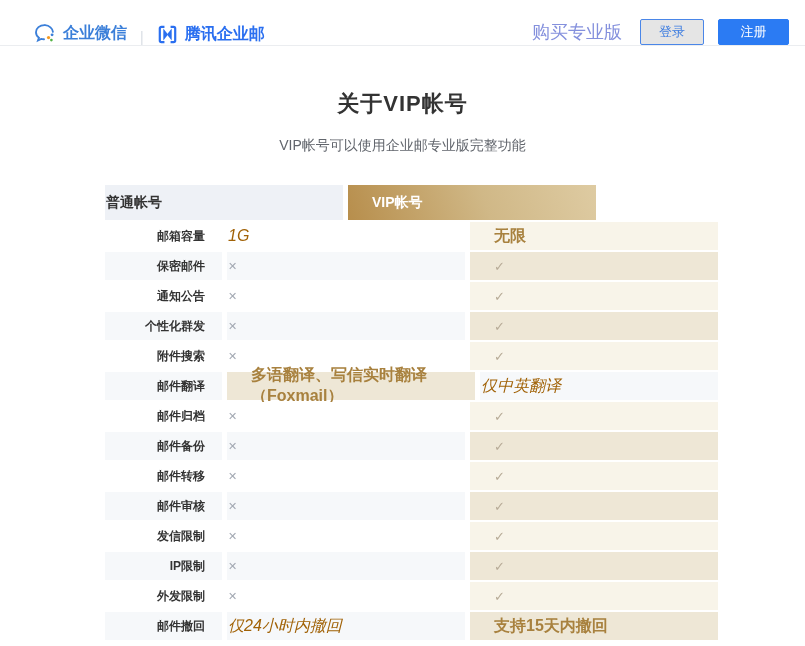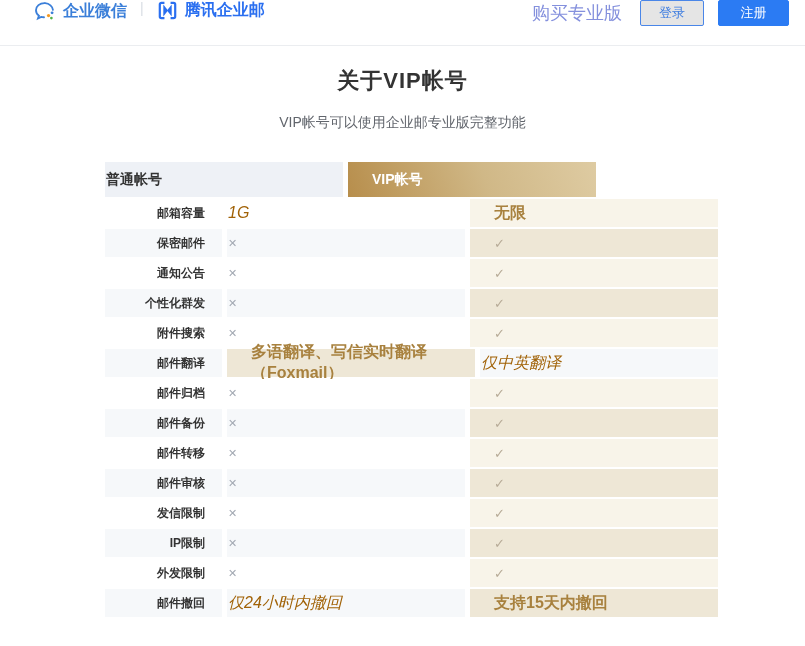--- a/index.html
+++ b/index.html
@@ -9,40 +9,40 @@
     background: #ffffff;
     color: #333;
     overflow: hidden;
     position: relative;
   }
 
   
   .navbar {
     height: 46px;
     display: flex;
-    align-items: flex-start;
+    align-items: flex-end;
     padding: 0 16px 0 33px;
     border-bottom: 1px solid #ebedf0;
     background: #fff;
   }
   .brand { display: flex; align-items: center; cursor: pointer; }
   .brand .logo-icon { display: inline-flex; margin-right: 7px; }
   .brand-wechat .brand-text { color: #3b7fd9; font-size: 16px; font-weight: bold; }
   .brand-exmail .brand-text { color: #2a6ff0; font-size: 16px; font-weight: bold; }
   .brand-divider { color: #d8dce3; font-size: 14px; margin: 0 13px; }
   .nav-right { margin-left: auto; display: flex; align-items: center; }
   .buy-pro { color: #8490dd; font-size: 18px; margin-right: 18px; cursor: pointer; text-decoration: none; }
   .btn { height: 26px; border-radius: 2px; font-size: 13px; cursor: pointer;
          display: inline-flex; align-items: center; justify-content: center; }
   .btn-login { width: 64px; background: #e5e5e5; border: 1px solid #4a86e8; color: #3c7ce0; margin-right: 14px; }
   .btn-register { width: 71px; background: #2b7bf3; border: 1px solid #2b7bf3; color: #fff; }
 
   
   .page-title {
-    margin-top: 20px;
+    margin-top: 43px;
     text-align: center;
     font-size: 22px;
     font-weight: bold;
     color: #333;
     letter-spacing: 1px;
   }
   .page-subtitle {
     margin-top: 18px;
     text-align: center;
     font-size: 14px;

